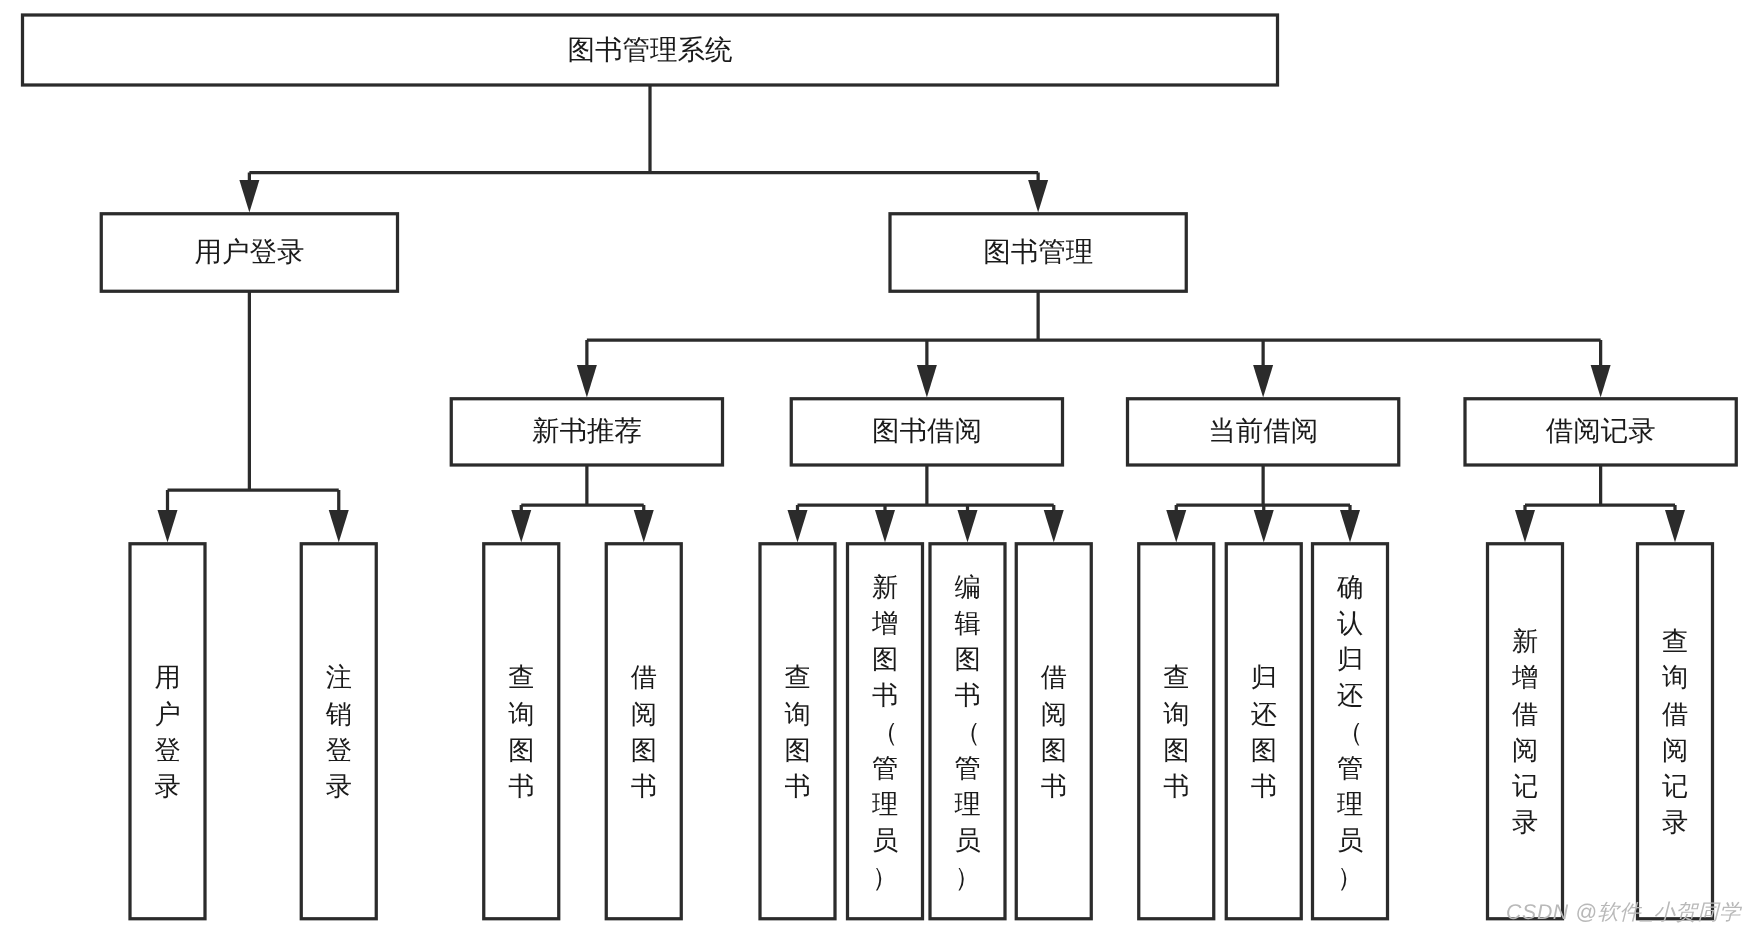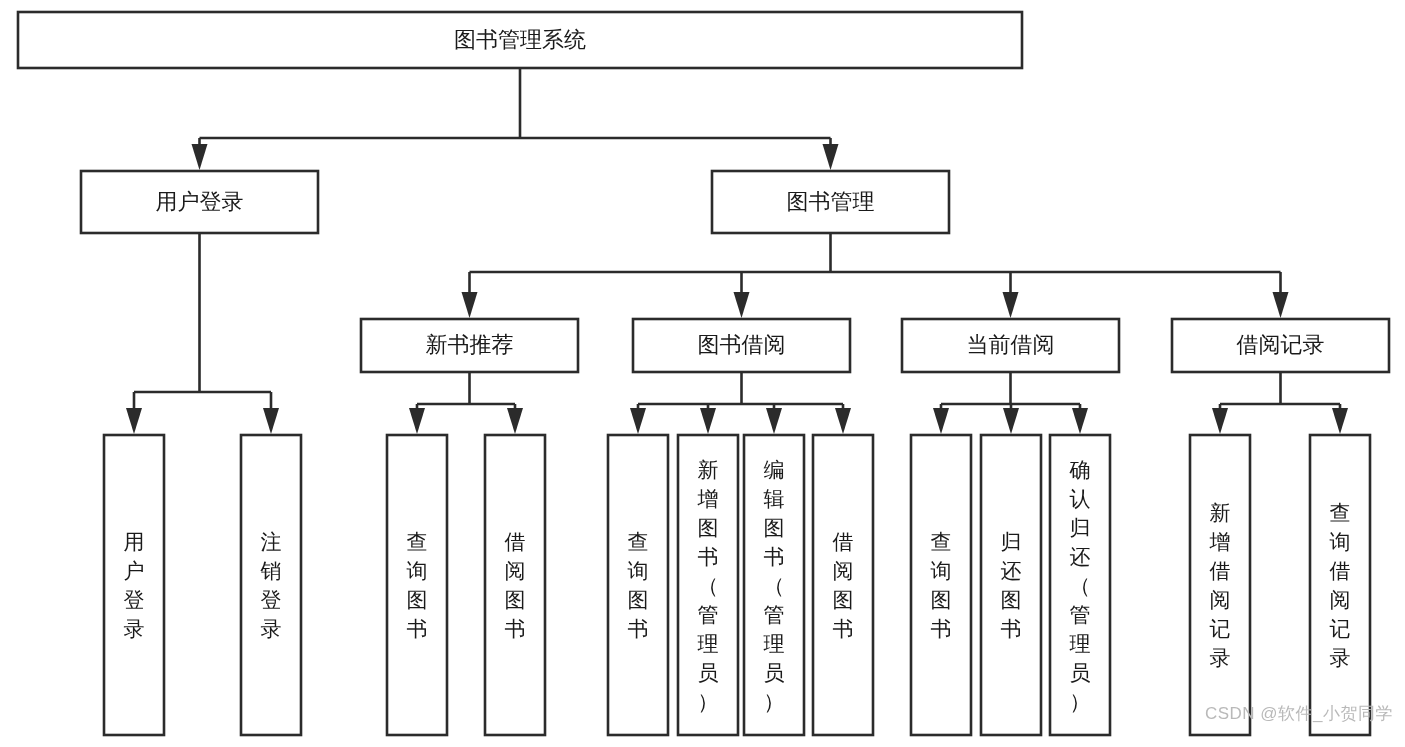--- a/index.html
+++ b/index.html
@@ -51,28 +51,29 @@
   }
   .node-label-v {
     font-family: "Liberation Sans", "DejaVu Sans", sans-serif;
     font-size: 21px;
     fill: #1a1a1a;
     text-anchor: middle;
   }
   .watermark-text {
     position: absolute;
     right: 12px;
-    bottom: 22px;
+    bottom: 6px;
     font-family: "Liberation Sans", "DejaVu Sans", sans-serif;
     font-size: 17px;
     color: #b9b9b9;
     letter-spacing: 0.5px;
     white-space: nowrap;
     pointer-events: none;
     user-select: none;
+    font-style: italic;
   }
 </style>
 </head>
 <body>
 
 <div id="diagram-root">
   <svg class="flow" viewBox="0 0 1405 747" xmlns="http://www.w3.org/2000/svg">
     <g id="edges-layer">
         <line x1="520" y1="68" x2="520" y2="138" class="connector"></line>
         <line x1="199.5" y1="138" x2="830.5" y2="138" class="connector"></line>

